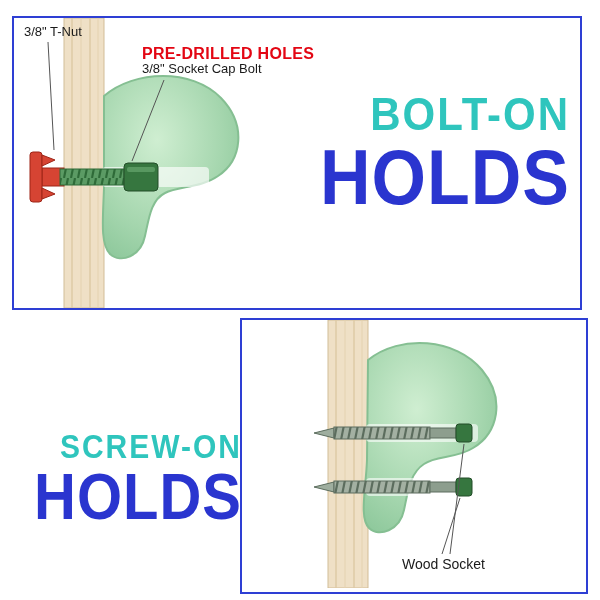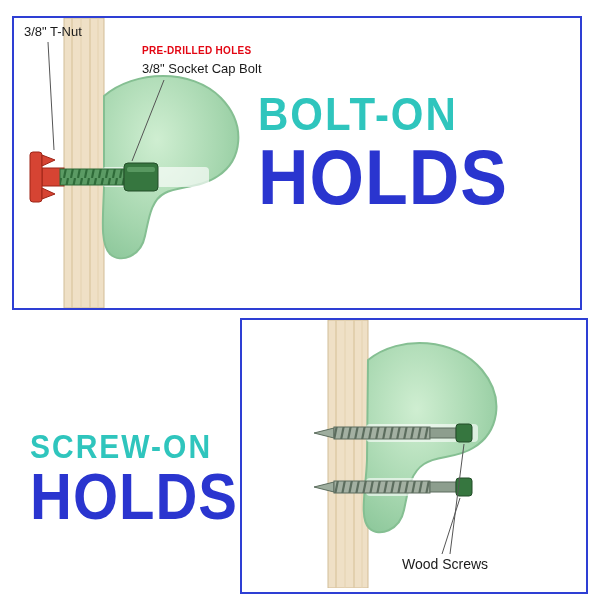--- a/index.html
+++ b/index.html
@@ -5,26 +5,26 @@
   html,body{margin:0;padding:0;background:#ffffff;}
   .stage{
     position:relative;width:600px;height:600px;background:#ffffff;overflow:hidden;
     font-family:"Liberation Sans", sans-serif;
   }
   .panel{position:absolute;background:#ffffff;border:2px solid #2e3fd4;}
   .panel-top{left:12px;top:16px;width:566px;height:290px;}
   .panel-bottom{left:240px;top:318px;width:344px;height:272px;}
   .panel svg{position:absolute;left:0;top:0;}
   .lbl{position:absolute;color:#1a1a1a;font-size:13px;white-space:nowrap;}
-  .lbl.red{color:#e30613;font-weight:bold;font-size:10px;letter-spacing:.3px;}
+  .lbl.red{color:#e30613;font-weight:bold;font-size:16px;letter-spacing:.3px;}
   .lbl.tnut{left:10px;top:6px;}
   .lbl.predrilled{left:128px;top:27px;}
   .lbl.capbolt{left:128px;top:43px;}
   .lbl.woodscrews{left:160px;top:236px;font-size:14px;}
-  .title-group{position:absolute;text-align:left;font-weight:900;line-height:1;}
+  .title-group{position:absolute;text-align:right;font-weight:900;line-height:1;}
   .title-group .t1{color:#2fc5bd;letter-spacing:2px;transform:scaleY(1.08);}
   .title-group .t2{color:#2a35cf;letter-spacing:1px;transform:scaleY(1.12);margin-top:6px;}
   .title-top{left:258px;top:94px;width:312px;}
   .title-top .t1{font-size:42px;}
   .title-top .t2{font-size:70px;}
   .title-bottom{left:30px;top:432px;width:212px;}
   .title-bottom .t1{font-size:30px;}
   .title-bottom .t2{font-size:58px;}
 </style>
 </head>
@@ -130,21 +130,21 @@
         <polygon points="72,167 92,162 92,172" fill="#9fae9f" stroke="#5c6d5e" stroke-width="1"></polygon>
         <rect x="92" y="161" width="96" height="12" fill="url(#ptScrew)" stroke="#5c6d5e" stroke-width="1"></rect>
         <rect x="188" y="162" width="26" height="10" fill="#8d9e8e" stroke="#5c6d5e" stroke-width="1"></rect>
         <rect x="214" y="158" width="16" height="18" rx="3" fill="#36763f" stroke="#234d29" stroke-width="1"></rect>
       </g>
 
       <line x1="222" y1="124" x2="208" y2="234" stroke="#555555" stroke-width="1"></line>
       <line x1="218" y1="178" x2="200" y2="234" stroke="#555555" stroke-width="1"></line>
     </svg>
 
-    <div class="lbl woodscrews">Wood Screws</div>
+    <div class="lbl woodscrews">Wood Socket</div>
   </div>
 
   <div class="title-group title-bottom">
     <div class="t1">SCREW-ON</div>
     <div class="t2">HOLDS</div>
   </div>
 
 </div>
 
 </body></html>

